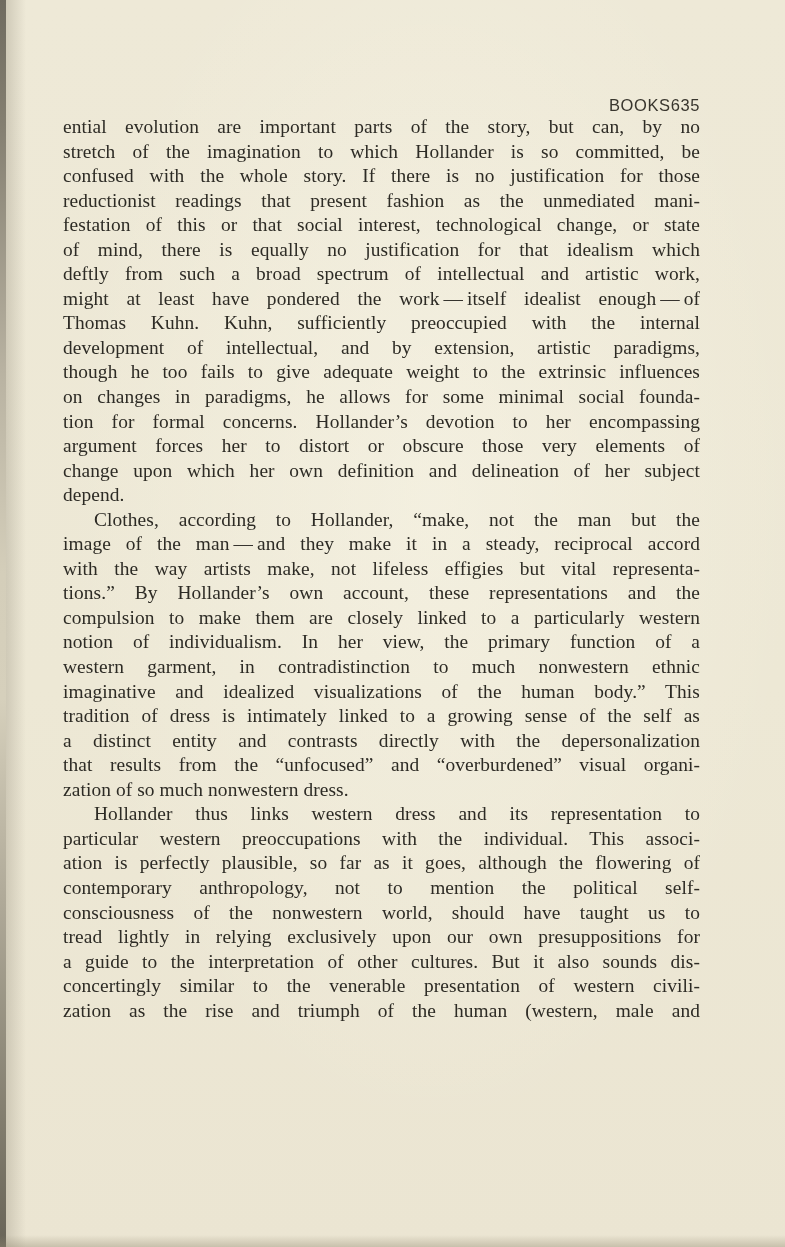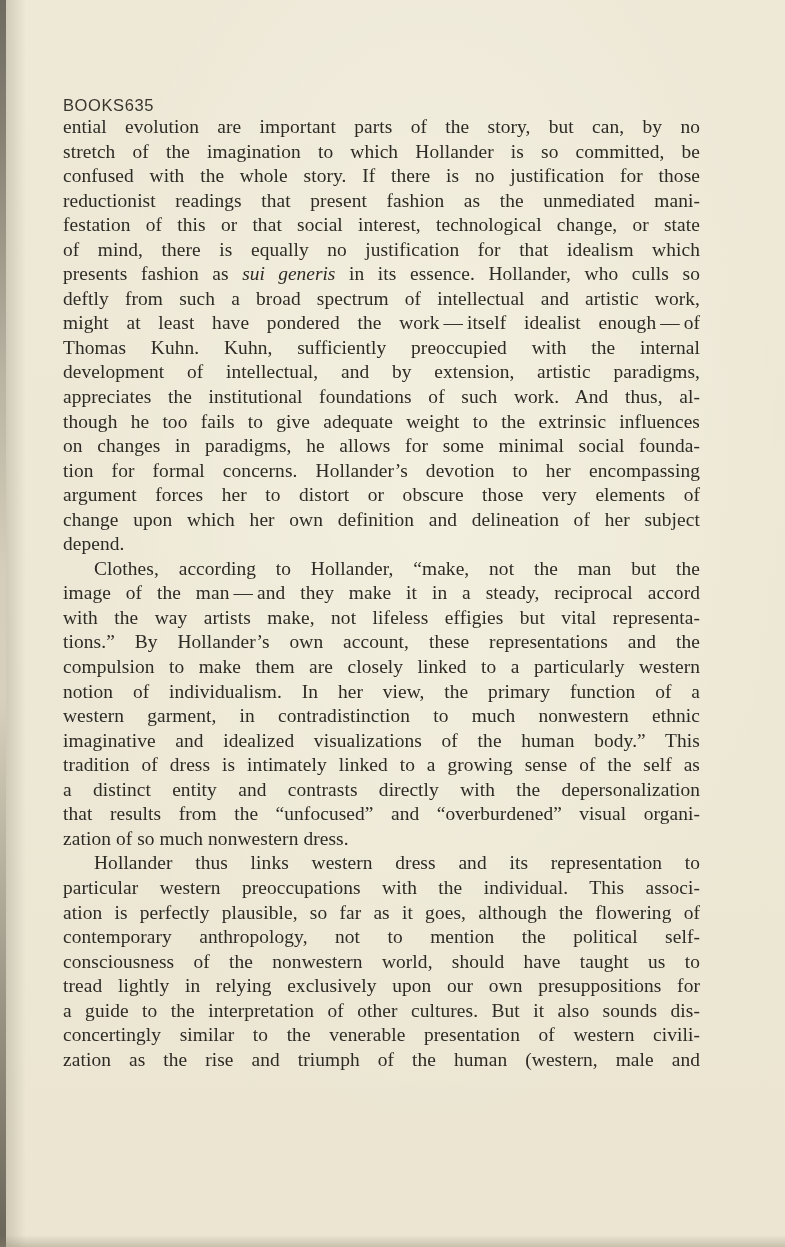--- a/index.html
+++ b/index.html
@@ -35,21 +35,21 @@
 
   .page-inner {
     position: absolute;
     left: 63px;
     top: 96px;
     width: 637px;
   }
 
   .running-head {
     display: flex;
-    justify-content: flex-start;
+    justify-content: flex-end;
     align-items: baseline;
     font-family: "Liberation Sans", sans-serif;
     font-size: 16.5px;
     letter-spacing: 0.6px;
     color: #39362e;
   }
 
   .body-text {
     font-size: 19.4px;
     line-height: 24.55px;
@@ -89,26 +89,24 @@
     </div>
 
     <div class="body-text">
         <div class="para">
           <div class="line">ential evolution are important parts of the story, but can, by no</div>
           <div class="line">stretch of the imagination to which Hollander is so committed, be</div>
           <div class="line">confused with the whole story. If there is no justification for those</div>
           <div class="line">reductionist readings that present fashion as the unmediated mani-</div>
           <div class="line">festation of this or that social interest, technological change, or state</div>
           <div class="line">of mind, there is equally no justification for that idealism which</div>
-          <div class="line">presents fashion as <i>sui generis</i> in its essence. Hollander, who culls so</div>
           <div class="line">deftly from such a broad spectrum of intellectual and artistic work,</div>
           <div class="line">might at least have pondered the work — itself idealist enough — of</div>
           <div class="line">Thomas Kuhn. Kuhn, sufficiently preoccupied with the internal</div>
           <div class="line">development of intellectual, and by extension, artistic paradigms,</div>
-          <div class="line">appreciates the institutional foundations of such work. And thus, al-</div>
           <div class="line">though he too fails to give adequate weight to the extrinsic influences</div>
           <div class="line">on changes in paradigms, he allows for some minimal social founda-</div>
           <div class="line">tion for formal concerns. Hollander’s devotion to her encompassing</div>
           <div class="line">argument forces her to distort or obscure those very elements of</div>
           <div class="line">change upon which her own definition and delineation of her subject</div>
           <div class="line flush-left">depend.</div>
         </div>
         <div class="para indent">
           <div class="line">Clothes, according to Hollander, “make, not the man but the</div>
           <div class="line">image of the man — and they make it in a steady, reciprocal accord</div>

